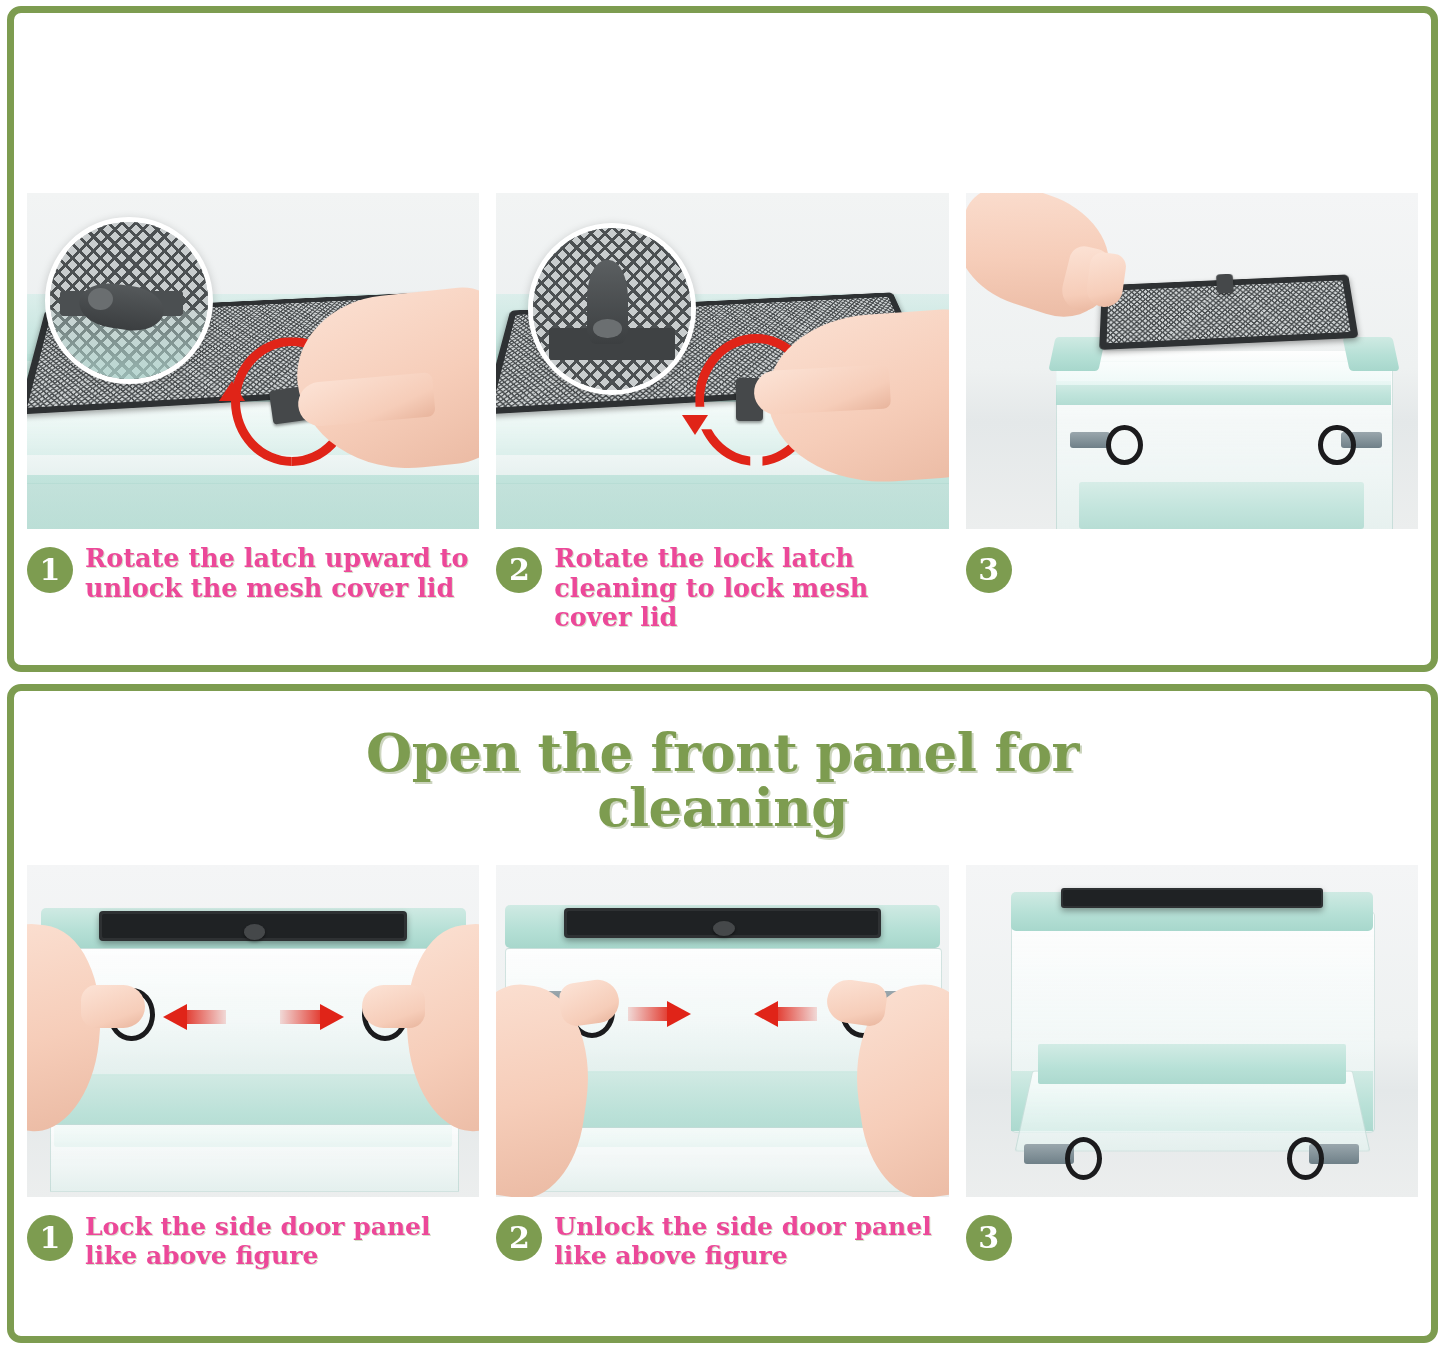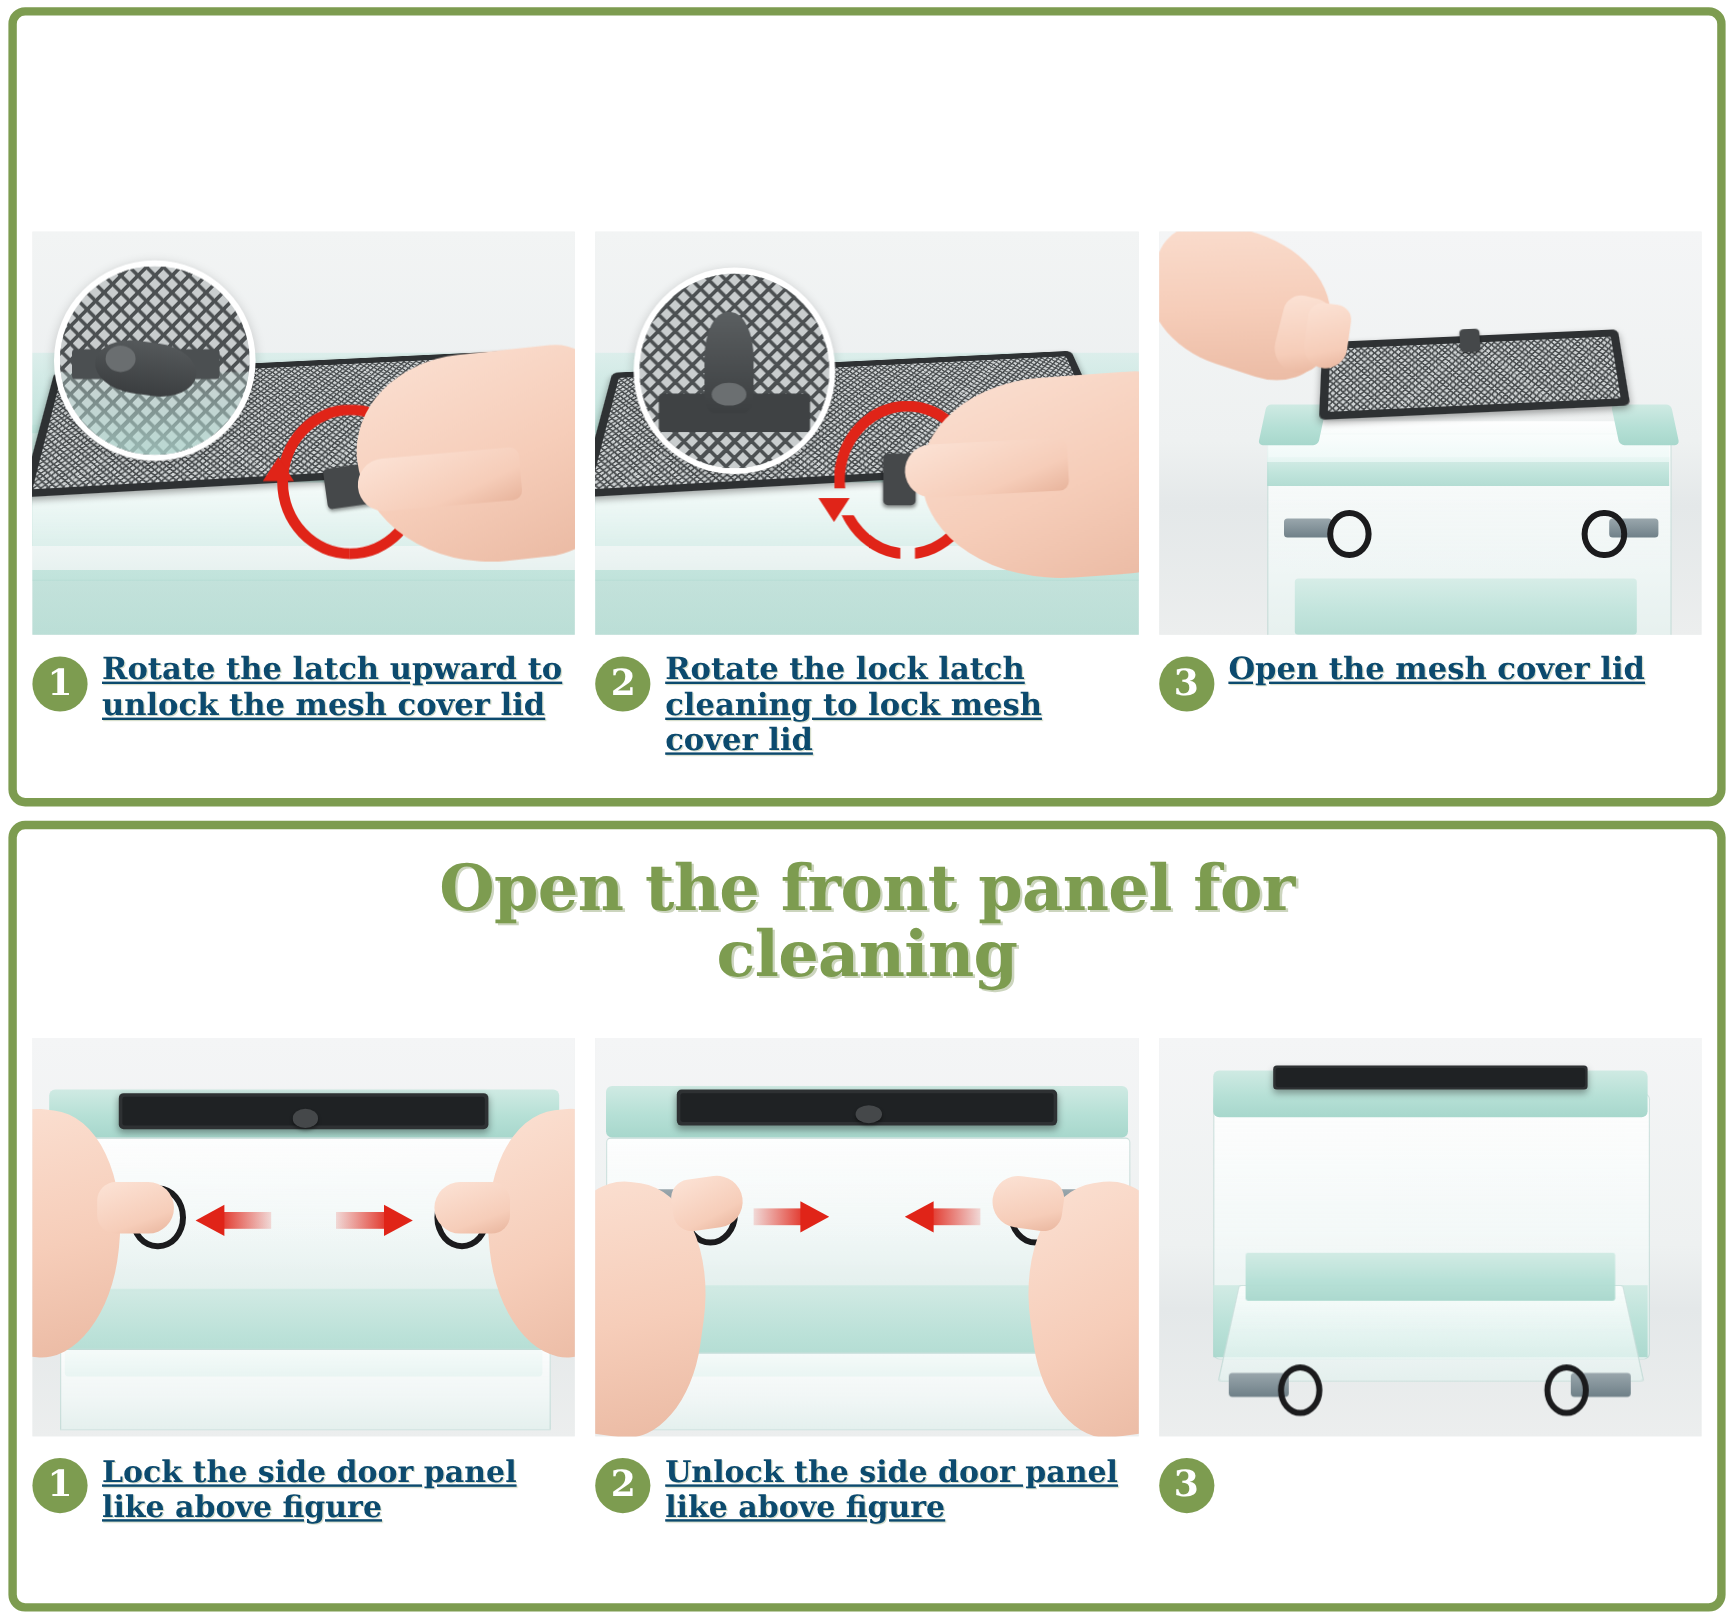--- a/index.html
+++ b/index.html
@@ -32,21 +32,21 @@
     font-weight:bold;
     font-size:53px;
     line-height:1.03;
     letter-spacing:-0.5px;
     text-shadow:2px 2px 0 rgba(110,135,70,.35);
     margin:0;
     padding:0 60px;
     white-space:pre-line;
   }
   #panel-top .panel-title{padding-top:16px;}
-  #panel-bottom .panel-title{padding-top:22px;}
+  #panel-bottom .panel-title{padding-top:34px;}
 
   
   .photo-row{
     position:absolute;
     left:13px;right:13px;
     display:flex;
     gap:17px;
   }
   #row-top{top:180px;height:336px;}
   #row-bottom{top:174px;height:332px;}
@@ -177,27 +177,26 @@
     background:#7d9c50;
     color:#ffffff;
     font-family:"DejaVu Serif", serif;
     font-weight:bold;
     font-size:30px;
     display:flex;align-items:center;justify-content:center;
     line-height:1;
     margin-top:3px;
   }
   .caption-text{
-    color:#0c4a6e;
+    color:#ec4899;
     font-family:"DejaVu Serif", serif;
     font-weight:bold;
     font-size:25.5px;
     line-height:1.16;
     text-shadow:1px 1px 0 rgba(110,135,70,.28);
-    text-decoration:underline;
   }
   #cap-bottom .caption-text{font-size:25px;}
 </style>
 </head>
 <body>
 
 <div class="sheet">
 
   <section class="panel" id="panel-top">
 
@@ -291,21 +290,20 @@
       <div class="caption">
         <span class="step-badge">1</span>
         <span class="caption-text">Rotate the latch upward to unlock the mesh cover lid</span>
       </div>
       <div class="caption">
         <span class="step-badge">2</span>
         <span class="caption-text">Rotate the lock latch cleaning to lock mesh cover lid</span>
       </div>
       <div class="caption">
         <span class="step-badge">3</span>
-        <span class="caption-text">Open the mesh cover lid</span>
       </div>
     </div>
   </section>
 
   <section class="panel" id="panel-bottom">
 
     <h1 class="panel-title">Open the front panel for
 cleaning</h1>
 
     <div class="photo-row" id="row-bottom">

